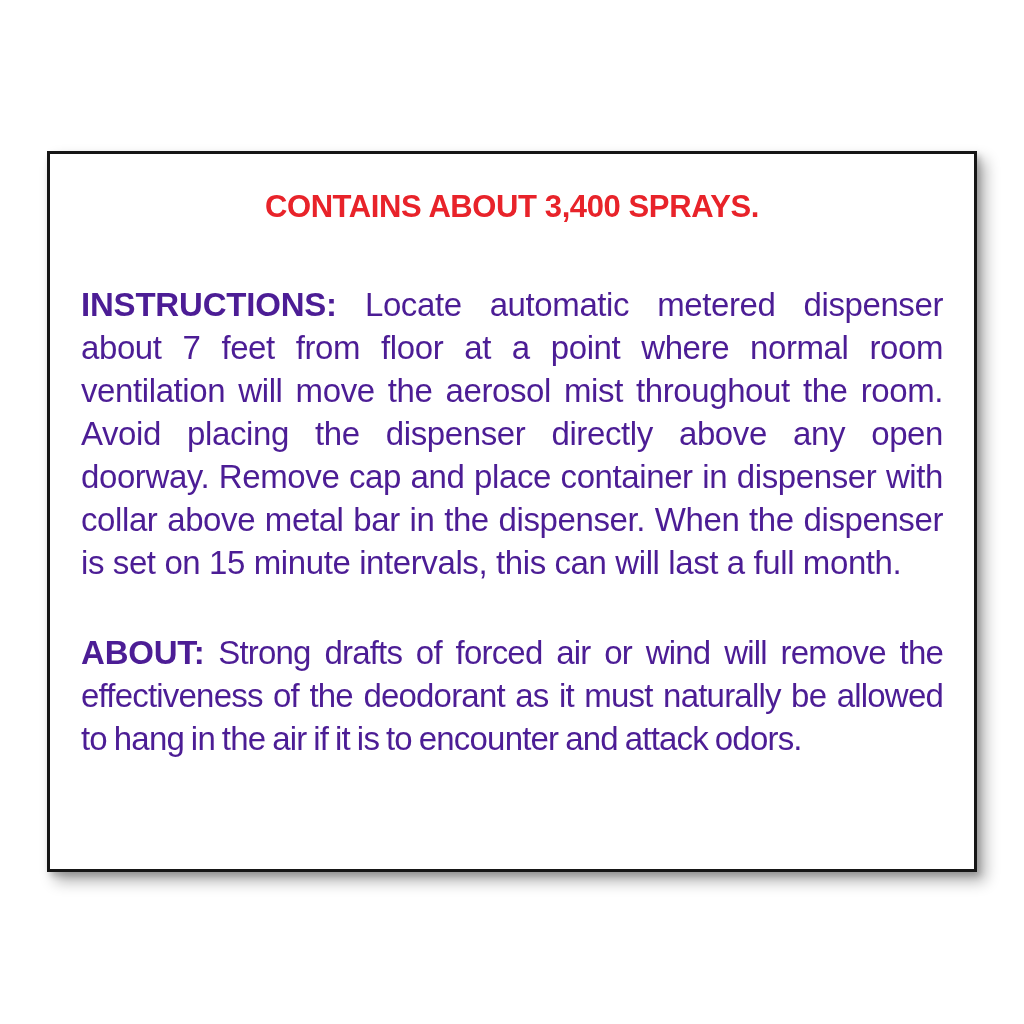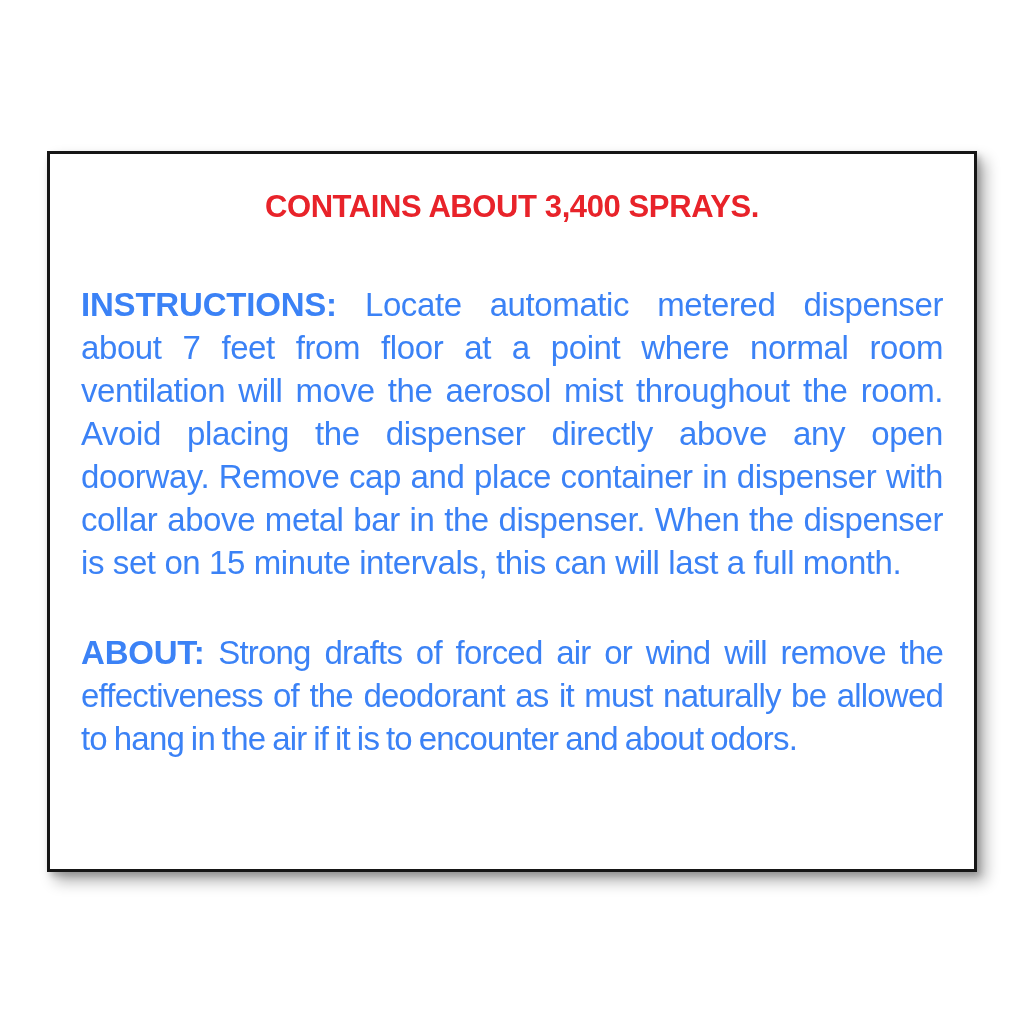--- a/index.html
+++ b/index.html
@@ -26,21 +26,21 @@
   .heading {
     margin: 6px 0 0 0;
     text-align: center;
     color: #e8232a;
     font-size: 31px;
     font-weight: bold;
     letter-spacing: -0.4px;
     line-height: 1.1;
   }
   .para {
-    color: #3b82f6;
+    color: #4c1d95;
     font-size: 33px;
     line-height: 43px;
     letter-spacing: -0.4px;
     text-align: justify;
     text-justify: inter-word;
   }
   .para-instructions {
     margin: 59px 0 0 0;
   }
   .para-note {
@@ -54,14 +54,14 @@
   }
 </style>
 </head>
 <body>
 
 <div class="label-card">
   <div class="heading">CONTAINS ABOUT 3,400 SPRAYS.</div>
 
   <p class="para para-instructions"><span class="lead">INSTRUCTIONS:</span><span> Locate automatic metered dispenser about 7 feet from floor at a point where normal room ventilation will move the aerosol mist throughout the room. Avoid placing the dispenser directly above any open doorway. Remove cap and place container in dispenser with collar above metal bar in the dispenser. When the dispenser is set on 15 minute intervals, this can will last a full month.</span></p>
 
-  <p class="para para-note"><span class="lead">ABOUT:</span><span> Strong drafts of forced air or wind will remove the effectiveness of the deodorant as it must naturally be allowed to hang in the air if it is to encounter and about odors.</span></p>
+  <p class="para para-note"><span class="lead">ABOUT:</span><span> Strong drafts of forced air or wind will remove the effectiveness of the deodorant as it must naturally be allowed to hang in the air if it is to encounter and attack odors.</span></p>
 </div>
 
 </body></html>

